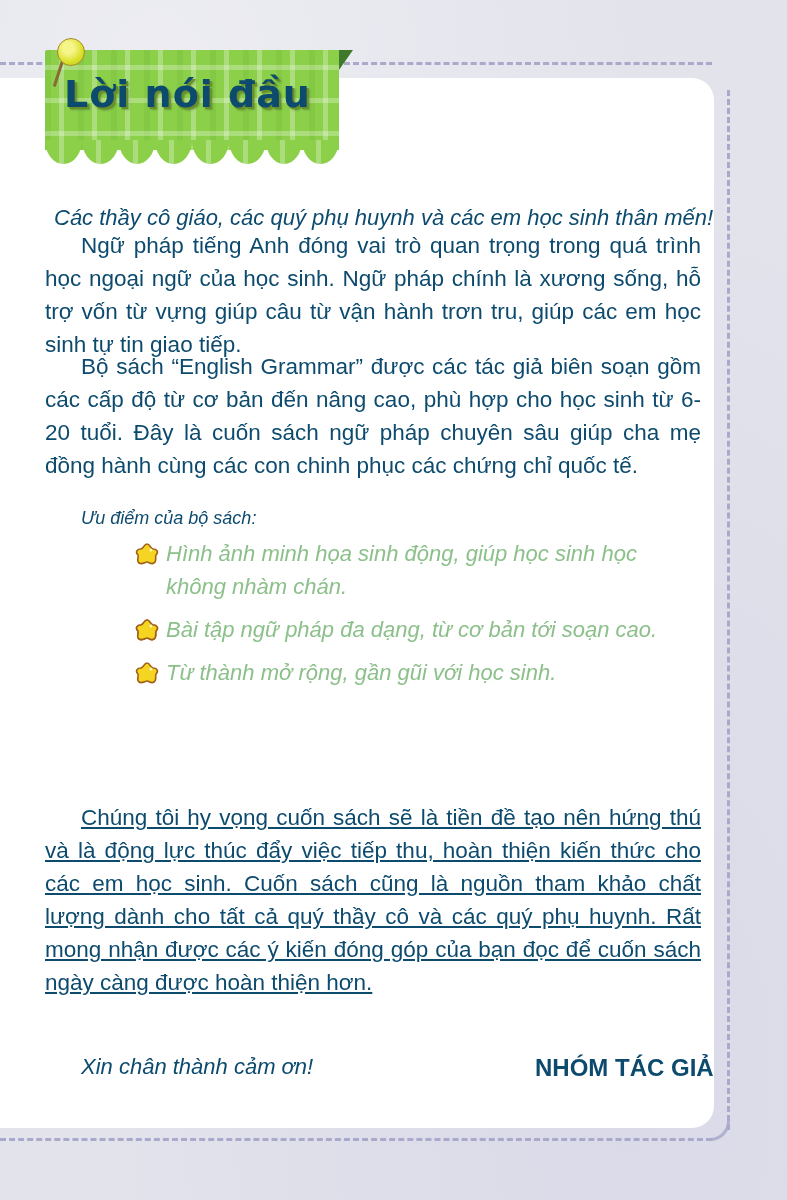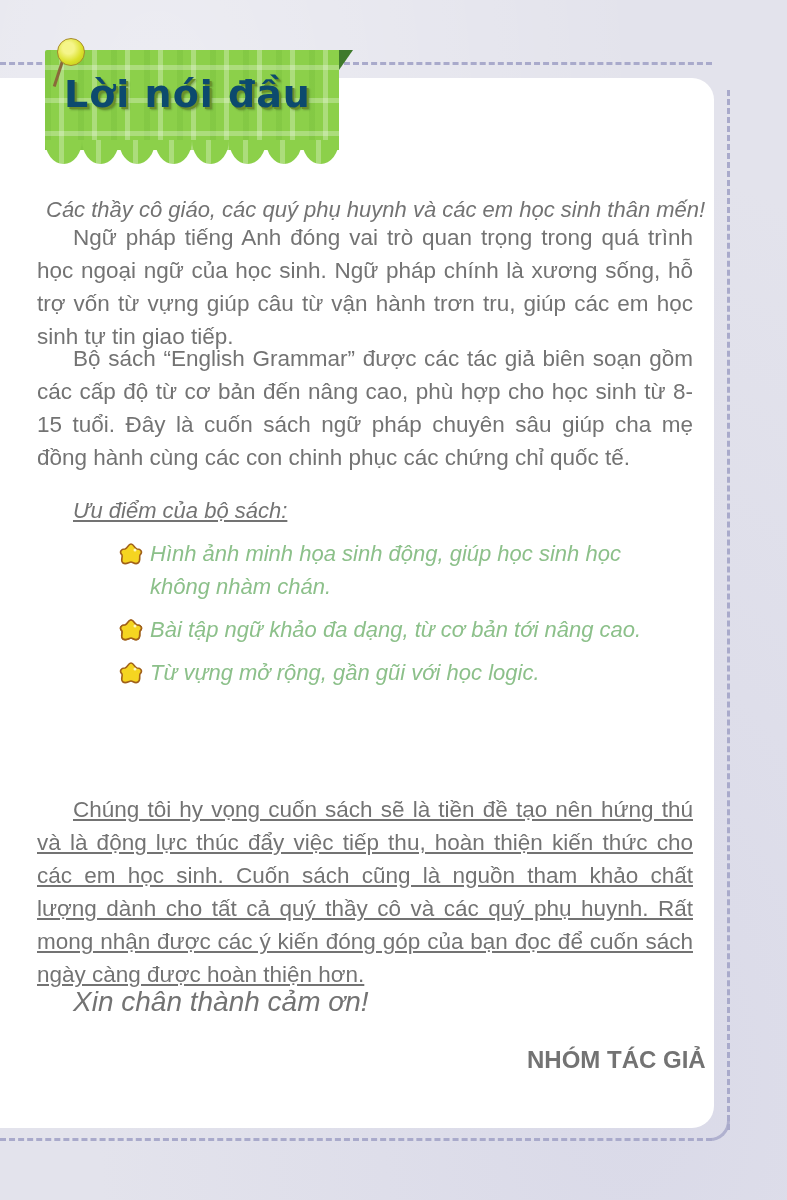--- a/index.html
+++ b/index.html
@@ -72,37 +72,37 @@
   }
   .title {
     position: absolute; left: 64px; top: 72px; margin: 0;
     font-family: "DejaVu Sans", sans-serif; font-weight: bold;
     font-size: 38px; letter-spacing: 1px; color: #0c4a6e;
     text-shadow: 2px 2px 0 #6a8f2a, 3px 3px 2px rgba(0,0,0,0.25);
   }
   
   .content { position: absolute; left: 0; top: 0; width: 787px; }
   .p {
-    position: absolute; color: #737373; font-size: 22.5px; line-height: 33px;
-    margin: 0; text-align: justify;
+    position: absolute; color: #0c4a6e; font-size: 22.5px; line-height: 33px;
+    margin: 8px; text-align: justify;
   }
   .greeting { left: 46px; top: 193px; width: 665px; font-style: italic; font-size: 22px; }
   .para1 { left: 37px; top: 221px; width: 656px; text-indent: 36px; }
   .para2 { left: 37px; top: 342px; width: 656px; text-indent: 36px; }
-  .adv-head { left: 73px; top: 494px; font-style: italic; font-size: 22px; text-decoration: underline; }
-  .adv-list { position: absolute; left: 118px; top: 537px; width: 530px; margin: 0; padding: 0; list-style: none; }
+  .adv-head { left: 73px; top: 494px; font-style: italic; font-size: 18px; }
+  .adv-list { position: absolute; left: 134px; top: 537px; width: 530px; margin: 0; padding: 0; list-style: none; }
   .adv-item {
     position: relative; padding-left: 32px; color: #8cc08a; font-style: italic;
     font-size: 22px; line-height: 33px; margin-bottom: 10px;
   }
   .adv-item .bullet {
     position: absolute; left: 0; top: 5px; width: 26px; height: 24px;
   }
   .para3 { left: 37px; top: 793px; width: 656px; text-indent: 36px; text-decoration: underline; }
-  .thanks { left: 73px; top: 985px; font-style: italic; font-size: 28px; }
+  .thanks { left: 73px; top: 1042px; font-style: italic; font-size: 22px; }
   .sign { left: 527px; top: 1043px; font-weight: bold; font-size: 24px; }
 </style>
 </head>
 <body>
 
 <div class="bg-tex"></div>
 <div class="dash-top"></div>
 <div class="dash-right"></div>
 <div class="dash-bottom"></div>
 <div class="corner-br"></div>
@@ -123,21 +123,21 @@
   </div>
   <div class="fold"></div>
   <div class="pin-stick"></div>
   <div class="pin-head"></div>
   <h1 class="title">Lời nói đầu</h1>
 </div>
 
 <div class="content">
   <p class="p greeting">Các thầy cô giáo, các quý phụ huynh và các em học sinh thân mến!</p>
   <p class="p para1">Ngữ pháp tiếng Anh đóng vai trò quan trọng trong quá trình học ngoại ngữ của học sinh. Ngữ pháp chính là xương sống, hỗ trợ vốn từ vựng giúp câu từ vận hành trơn tru, giúp các em học sinh tự tin giao tiếp.</p>
-  <p class="p para2">Bộ sách “English Grammar” được các tác giả biên soạn gồm các cấp độ từ cơ bản đến nâng cao, phù hợp cho học sinh từ 8-15 tuổi. Đây là cuốn sách ngữ pháp chuyên sâu giúp cha mẹ đồng hành cùng các con chinh phục các chứng chỉ quốc tế.</p>
+  <p class="p para2">Bộ sách “English Grammar” được các tác giả biên soạn gồm các cấp độ từ cơ bản đến nâng cao, phù hợp cho học sinh từ 6-20 tuổi. Đây là cuốn sách ngữ pháp chuyên sâu giúp cha mẹ đồng hành cùng các con chinh phục các chứng chỉ quốc tế.</p>
 
   <p class="p adv-head">Ưu điểm của bộ sách:</p>
   <ul class="adv-list">
     <li class="adv-item">
       <svg class="bullet" viewBox="0 0 26 24">
         <path d="M13 2 C16 2 16 6 19 7 C23 7 25 10 22 13 C21 15 23 19 20 21 C17 23 15 20 13 20 C11 20 8 23 5 21 C2 19 5 15 4 13 C1 10 3 7 7 7 C10 6 10 2 13 2 Z" fill="#f5d521" stroke="#a0601a" stroke-width="1.6"></path>
         <circle cx="17" cy="8" r="1.5" fill="#fff8c0"></circle>
       </svg>
       <span>Hình ảnh minh họa sinh động, giúp học sinh học không nhàm chán.</span>
     </li>
@@ -145,27 +145,27 @@
       <svg class="bullet" viewBox="0 0 26 24">
         <path d="M13 2 C16 2 16 6 19 7 C23 7 25 10 22 13 C21 15 23 19 20 21 C17 23 15 20 13 20 C11 20 8 23 5 21 C2 19 5 15 4 13 C1 10 3 7 7 7 C10 6 10 2 13 2 Z" fill="#f5d521" stroke="#a0601a" stroke-width="1.6"></path>
         <circle cx="17" cy="8" r="1.5" fill="#fff8c0"></circle>
       </svg>
     </li>
     <li class="adv-item">
       <svg class="bullet" viewBox="0 0 26 24">
         <path d="M13 2 C16 2 16 6 19 7 C23 7 25 10 22 13 C21 15 23 19 20 21 C17 23 15 20 13 20 C11 20 8 23 5 21 C2 19 5 15 4 13 C1 10 3 7 7 7 C10 6 10 2 13 2 Z" fill="#f5d521" stroke="#a0601a" stroke-width="1.6"></path>
         <circle cx="17" cy="8" r="1.5" fill="#fff8c0"></circle>
       </svg>
-      <span>Bài tập ngữ khảo đa dạng, từ cơ bản tới nâng cao.</span>
+      <span>Bài tập ngữ pháp đa dạng, từ cơ bản tới soạn cao.</span>
     </li>
     <li class="adv-item">
       <svg class="bullet" viewBox="0 0 26 24">
         <path d="M13 2 C16 2 16 6 19 7 C23 7 25 10 22 13 C21 15 23 19 20 21 C17 23 15 20 13 20 C11 20 8 23 5 21 C2 19 5 15 4 13 C1 10 3 7 7 7 C10 6 10 2 13 2 Z" fill="#f5d521" stroke="#a0601a" stroke-width="1.6"></path>
         <circle cx="17" cy="8" r="1.5" fill="#fff8c0"></circle>
       </svg>
-      <span>Từ vựng mở rộng, gần gũi với học logic.</span>
+      <span>Từ thành mở rộng, gần gũi với học sinh.</span>
     </li>
   </ul>
 
   <p class="p para3">Chúng tôi hy vọng cuốn sách sẽ là tiền đề tạo nên hứng thú và là động lực thúc đẩy việc tiếp thu, hoàn thiện kiến thức cho các em học sinh. Cuốn sách cũng là nguồn tham khảo chất lượng dành cho tất cả quý thầy cô và các quý phụ huynh. Rất mong nhận được các ý kiến đóng góp của bạn đọc để cuốn sách ngày càng được hoàn thiện hơn.</p>
   <p class="p thanks">Xin chân thành cảm ơn!</p>
   <p class="p sign">NHÓM TÁC GIẢ</p>
 </div>
 
 </body></html>

